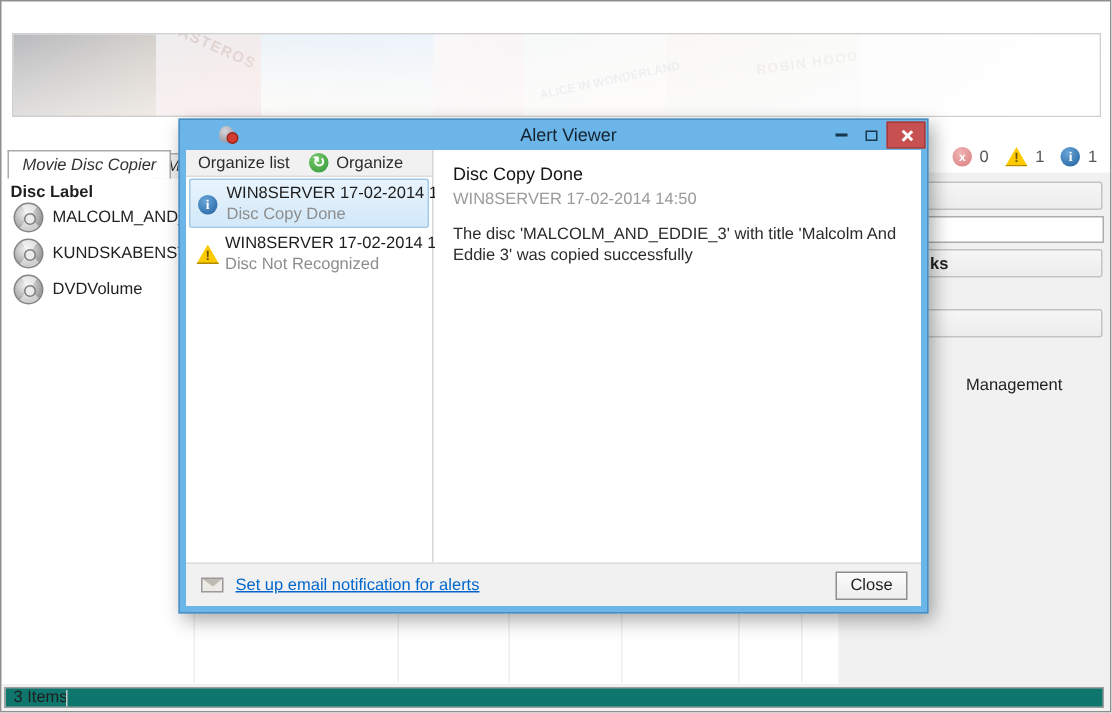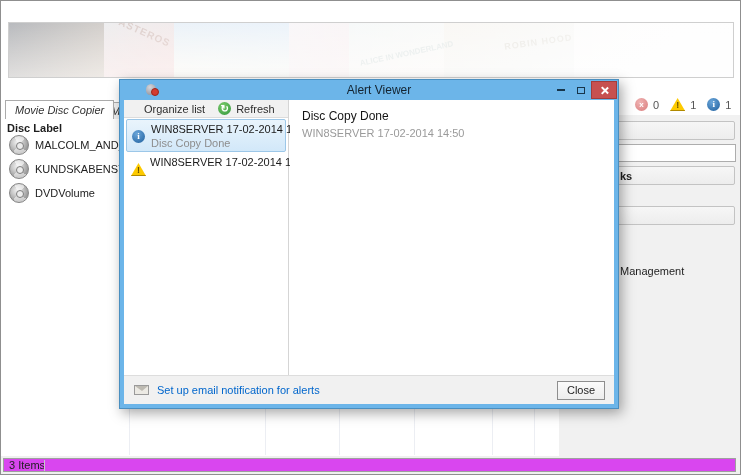--- a/index.html
+++ b/index.html
@@ -76,21 +76,21 @@
   .right-strip { position:absolute; left:558px; top:114px; width:181px; height:341px; background:#f1f1f1; }
   .frag-box { position:absolute; height:19px; background:linear-gradient(#f6f6f6,#ededed);
               border:1px solid #c3c3c3; border-radius:2px; }
   .frag-input { position:absolute; left:572px; top:143px; width:163px; height:18px; background:#fff;
                 border:1px solid #adadad; }
   .frag-text { position:absolute; color:#1e1e1e; }
 
   
   .col-line { position:absolute; top:390px; height:64px; width:1px; background:#eceef3; }
   .statusbar { position:absolute; left:0; top:455px; width:739px; height:18px; background:#f0f0f0; }
-  .status-box { position:absolute; left:2px; top:2px; width:733px; height:14px; background:#d946ef;
+  .status-box { position:absolute; left:2px; top:2px; width:733px; height:14px; background:#0f766e;
                 border:1px solid #9f9f9f; }
   .status-box .txt { position:absolute; left:5px; top:0; line-height:12px; color:#1e1e1e; }
   .status-sep { position:absolute; left:40px; top:1px; width:1px; height:11px; background:#c9c9c9; }
 
   
   .dialog { position:absolute; left:118px; top:78px; width:500px; height:330px; z-index:10;
             background:#6cb5e9; border:1px solid #4a8fc0; box-shadow:3px 4px 12px rgba(0,0,0,.35); }
   .dlg-titlebar { position:relative; height:15px;margin-left:20px; }
   .dlg-title { position:absolute; left:0; right:0; top:0; text-align:center; line-height:20px;
                font-size:12px; color:#13222e; }
@@ -101,21 +101,21 @@
                background:#d23b2f; border-radius:50%; border:1px solid #9e2318; }
   .dlg-controls { position:absolute; right:1px; top:1px; display:flex; height:18px; }
   .dlg-btn { width:20px; height:18px; display:flex; align-items:center; justify-content:center; }
   .dlg-close { width:26px; height:18px; background:#c75050; border:1px solid #a33c3c; }
   .dlg-close .xg::before,.dlg-close .xg::after { background:#fff; }
   .dlg-content { position:absolute; left:4px; right:4px; top:20px; bottom:4px; background:#fff; overflow:hidden; }
 
   .pane-left { position:absolute; left:0; top:0; width:165px; bottom:29px;
                border-right:1px solid #d5d5d5; background:#fff; }
   .dlg-toolbar { height:18px; background:#f1f1f1; border-bottom:1px solid #dcdcdc;
-                 display:flex; align-items:center; gap:5px; padding-left:20px; color:#2d2d2d; }
+                 display:flex; align-items:center; gap:5px; padding-left:8px; color:#2d2d2d; }
   .tool-label { margin-right:8px; }
   .icon-refresh { width:13px; height:13px; border-radius:50%; color:#fff; text-align:center;
                   line-height:13px; font-size:10px; font-weight:bold;
                   background:radial-gradient(circle at 38% 30%, #7ccb6c, #2d9539); }
   .alert-item { position:relative; height:33px; margin:1px 2px 0 2px; padding:2px 4px 2px 24px; }
   .alert-item.selected { background:linear-gradient(#e9f4fc,#d2e8f9); border:1px solid #9cc7e8; border-radius:2px; }
   .alert-item .ic { position:absolute; left:5px; top:10px; }
   .alert-src { color:#1c1c1c; line-height:14px; white-space:nowrap; }
   .alert-type { color:#8d8d8d; line-height:14px; white-space:nowrap; }
 
@@ -124,21 +124,21 @@
   .detail-src { color:#9a9a9a; margin-top:4px; }
   .detail-msg { color:#2b2b2b; margin-top:10px; line-height:14px; }
 
   .dlg-footer { position:absolute; left:0; right:0; bottom:0; height:29px; background:#f1f1f1;
                 border-top:1px solid #ddd; display:flex; align-items:center; }
   .icon-mail { width:15px; height:10px; background:#eceae4; border:1px solid #9a9a9a;
                margin-left:10px; position:relative; flex:0 0 auto; }
   .icon-mail::after { content:""; position:absolute; left:0; top:0;
                border-left:7px solid transparent; border-right:6px solid transparent;
                border-top:5px solid #bdbab2; }
-  .email-link { margin-left:8px; color:#0066cc; cursor:pointer;text-align:right; }
+  .email-link { margin-left:8px; color:#0066cc; text-decoration:underline; cursor:pointer;text-align:right; }
   .footer-spacer { flex:1; }
   .btn-close-dlg { width:48px; height:19px; margin-right:9px; background:linear-gradient(#fbfbfb,#ededed);
                    border:1px solid #8e8e8e; text-align:center; line-height:17px; color:#1e1e1e; cursor:pointer; }
 </style>
 </head>
 <body>
 
 <div class="screen">
 
 
@@ -184,21 +184,21 @@
     <span class="icon-info">i</span>
     <span class="count">1</span>
   </div>
 
   <div class="right-strip"></div>
   <div class="frag-box" style="left:572px; top:120px; width:162px;"></div>
   <div class="frag-input"></div>
   <div class="frag-box" style="left:572px; top:165px; width:162px;"></div>
   <span class="frag-text" style="left:619px; top:169px; font-weight:bold;">ks</span>
   <div class="frag-box" style="left:572px; top:205px; width:162px;"></div>
-  <span class="frag-text" style="left:619px; top:264px;">Management</span>
+  <span class="frag-text" style="left:619px; top:250px;padding-left:24px;">Management</span>
 
   <div class="col-line" style="left:128px;"></div>
   <div class="col-line" style="left:264px;"></div>
   <div class="col-line" style="left:338px;"></div>
   <div class="col-line" style="left:413px;"></div>
   <div class="col-line" style="left:491px;"></div>
   <div class="col-line" style="left:533px;"></div>
 
   <div class="statusbar">
     <div class="status-box">
@@ -223,41 +223,43 @@
           </div>
       </div>
     </div>
 
     <div class="dlg-content">
 
       <div class="pane-left">
         <div class="dlg-toolbar">
           <span class="tool-label">Organize list</span>
           <span class="icon-refresh">↻</span>
-          <span>Refresh</span>
+          <span>Organize</span>
         </div>
 
         <div class="alert-item selected">
           <span class="ic icon-info">i</span>
           <div class="alert-src">WIN8SERVER 17-02-2014 14:50</div>
           <div class="alert-type">Disc Copy Done</div>
         </div>
 
         <div class="alert-item">
           <span class="ic tri">
               <span class="tri-bg"></span>
               <span class="tri-mark">!</span>
             </span>
           <div class="alert-src">WIN8SERVER 17-02-2014 14:50</div>
+          <div class="alert-type">Disc Not Recognized</div>
         </div>
       </div>
 
       <div class="pane-right">
         <div class="detail-title">Disc Copy Done</div>
         <div class="detail-src">WIN8SERVER 17-02-2014 14:50</div>
+        <div class="detail-msg">The disc 'MALCOLM_AND_EDDIE_3' with title 'Malcolm And Eddie 3' was copied successfully</div>
       </div>
 
       <div class="dlg-footer">
         <span class="icon-mail"></span>
         <span class="email-link">Set up email notification for alerts</span>
         <span class="footer-spacer"></span>
         <div class="btn-close-dlg">Close</div>
       </div>
 
     </div>

